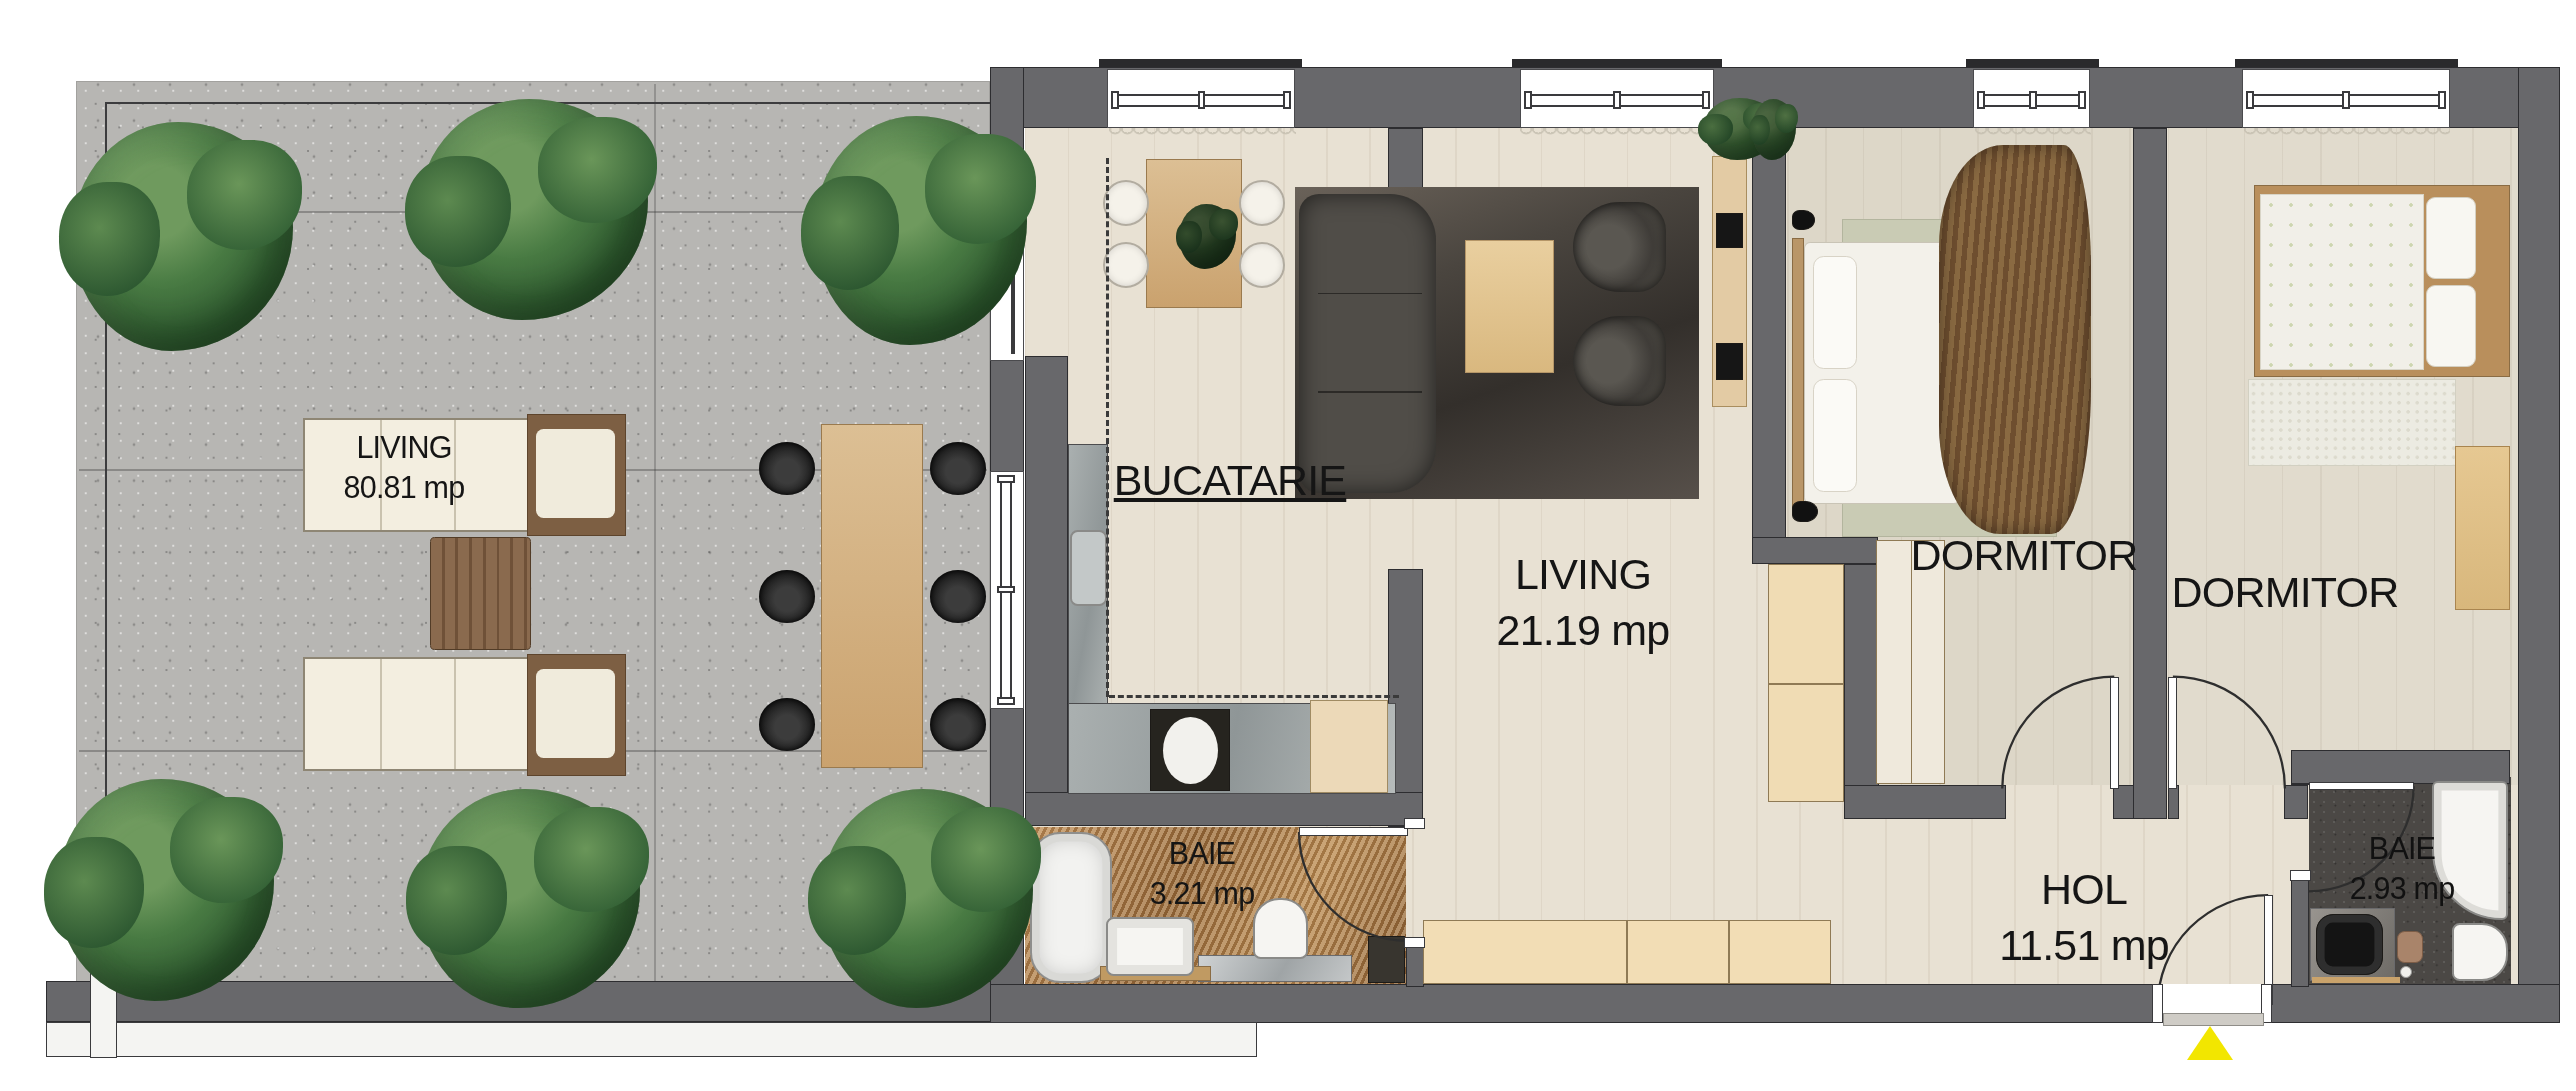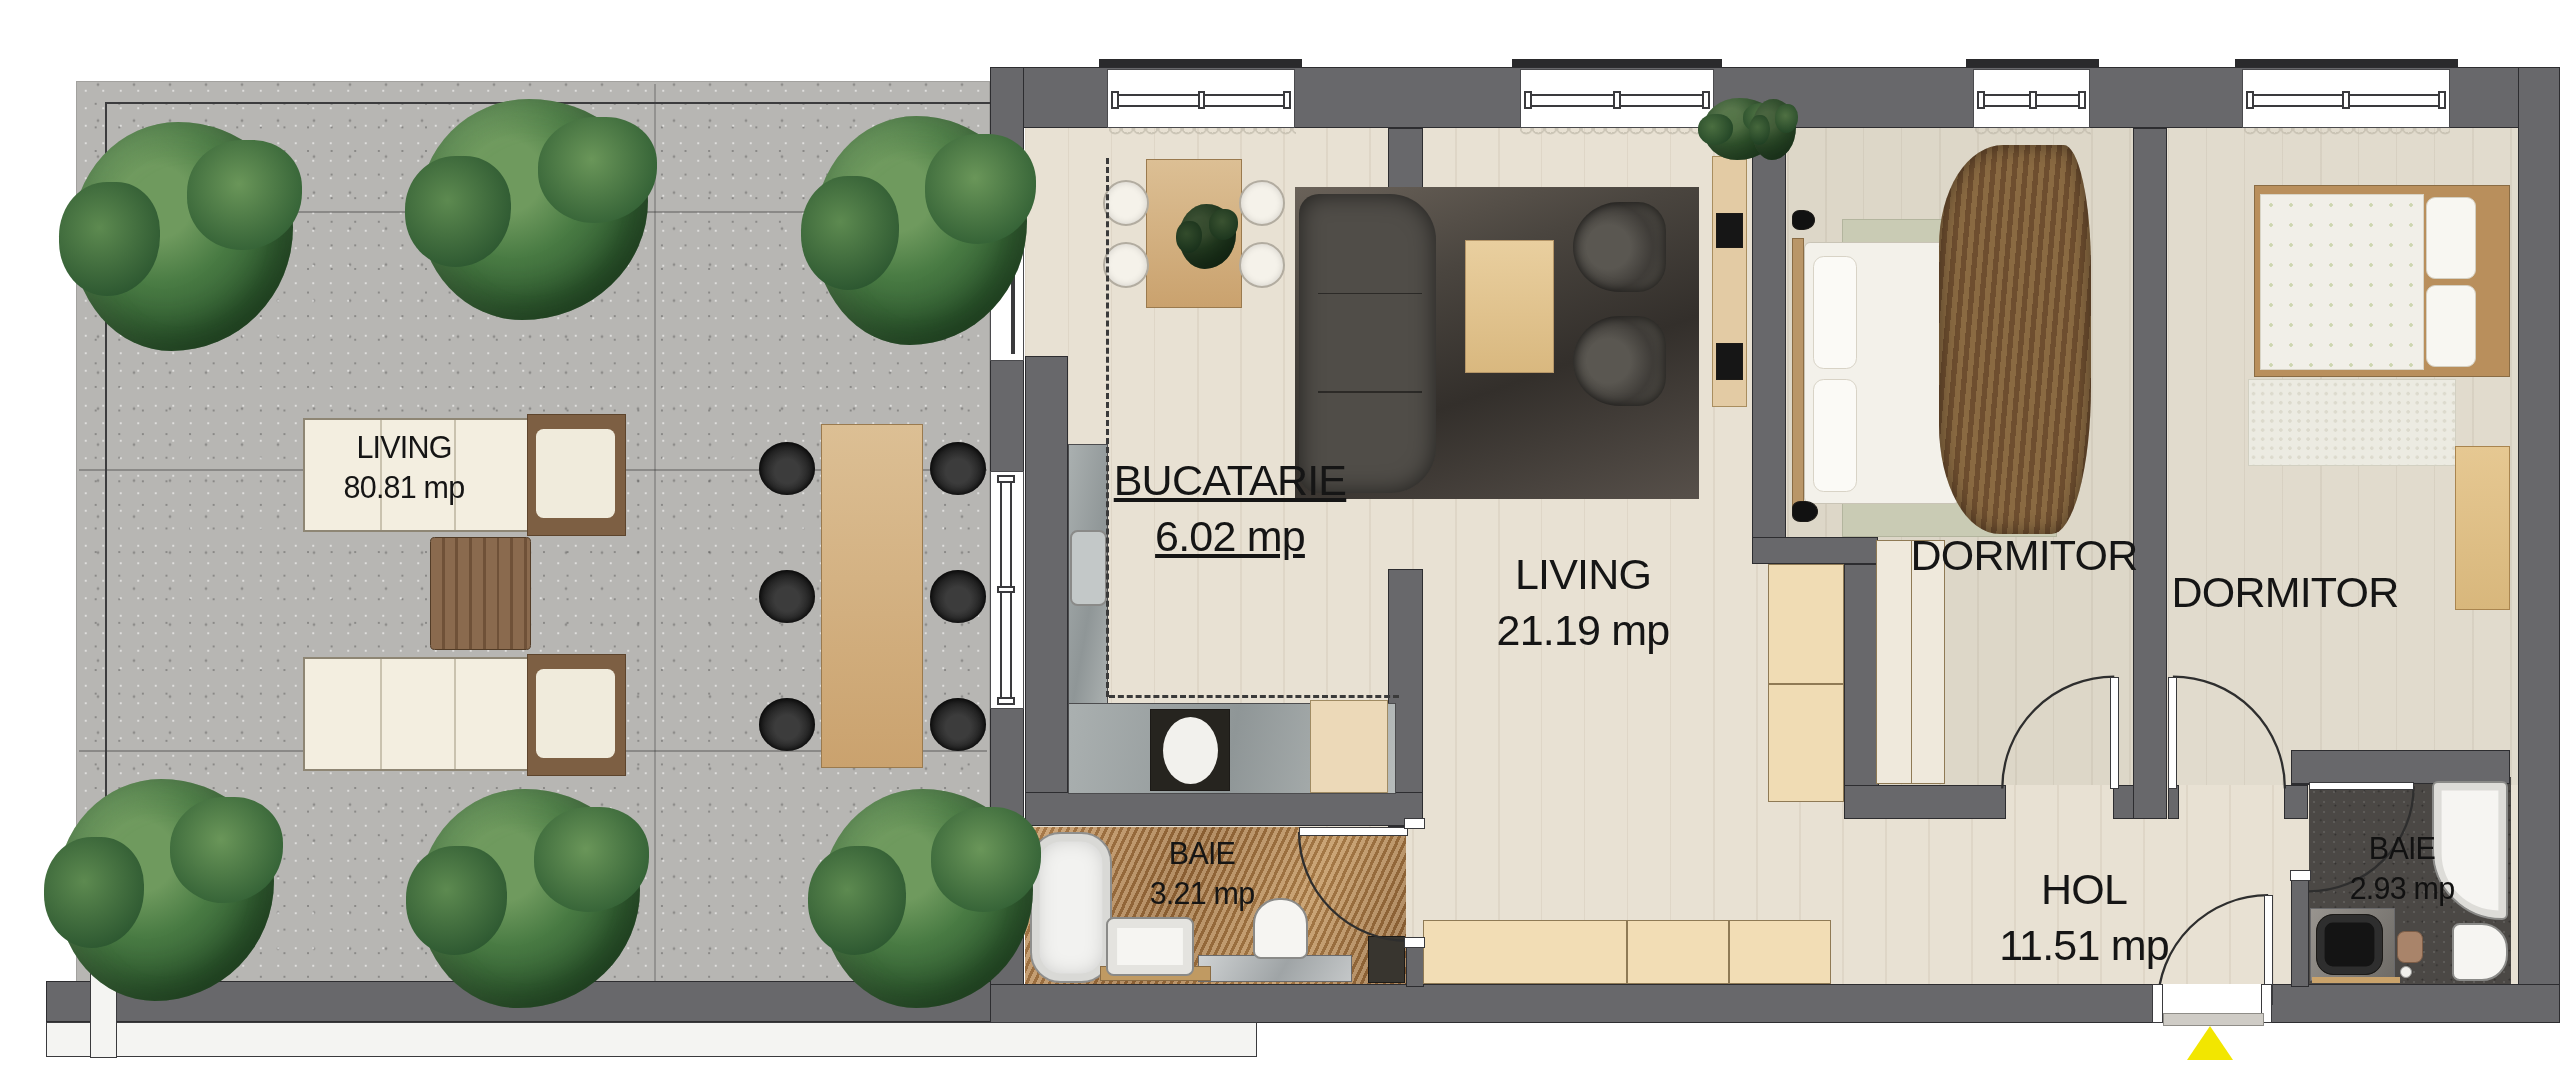--- a/index.html
+++ b/index.html
@@ -326,21 +326,20 @@
   <path d="M2775,888 A147,147 0 0 0 2628,1035" fill="none" stroke="#2e2e2e" stroke-width="3"></path>
   <path d="M2852,888 A147,147 0 0 1 2999,1035" fill="none" stroke="#2e2e2e" stroke-width="3"></path>
   <path d="M2977,1175 A145,145 0 0 0 2832,1320" fill="none" stroke="#2e2e2e" stroke-width="3"></path>
   <path d="M3168,1032 A138,138 0 0 1 3030,1170" fill="none" stroke="#2e2e2e" stroke-width="3"></path>
 </svg>
 
 <div class="arrow-up" style="left:2187px;top:1026px;border-bottom:34px solid #f2e600;"></div>
 
 <div class="room-label lab-lg" style="left:1230px;top:453px;text-decoration:underline;">
   <span class="nm">BUCATARIE</span>
-  <span class="ar">6.02 mp</span>
 </div>
 <div class="room-label lab-lg" style="left:1583px;top:547px;">
   <span class="nm">LIVING</span>
   <span class="ar">21.19 mp</span>
 </div>
 <div class="room-label lab-lg" style="left:2024px;top:528px;">
   <span class="nm">DORMITOR</span>
 </div>
 <div class="room-label lab-lg" style="left:2285px;top:565px;">
   <span class="nm">DORMITOR</span>

